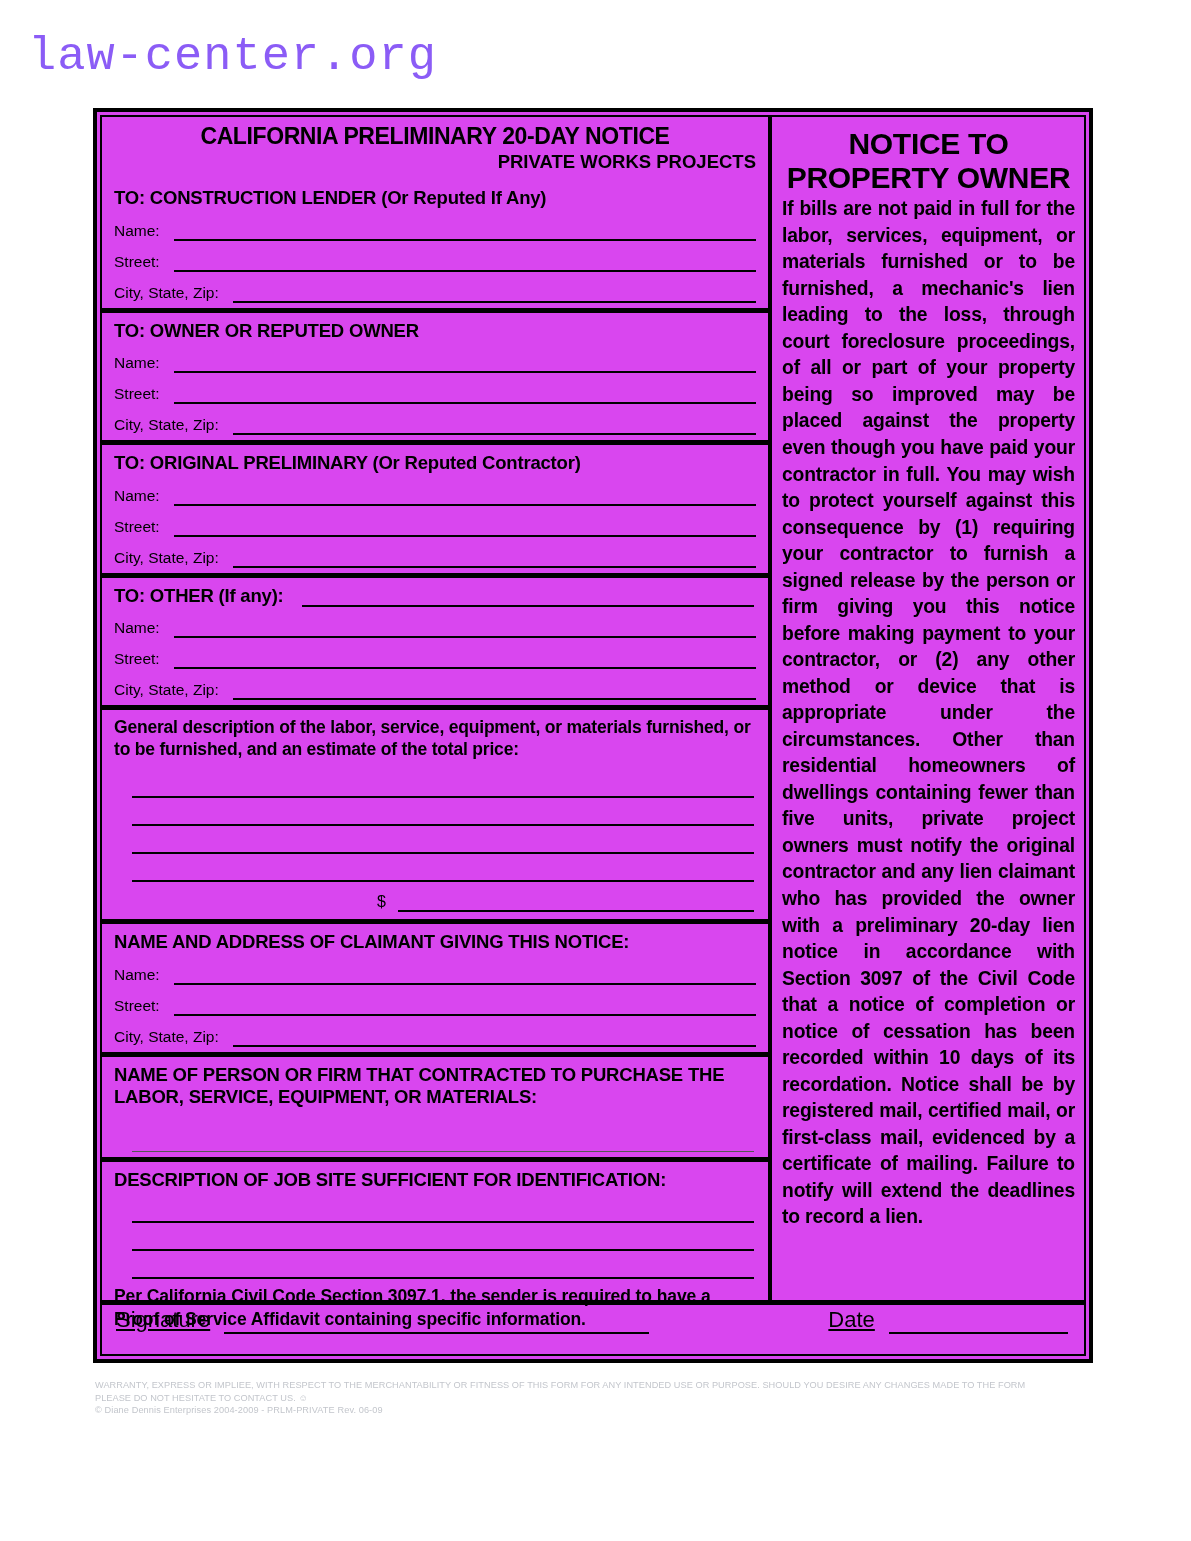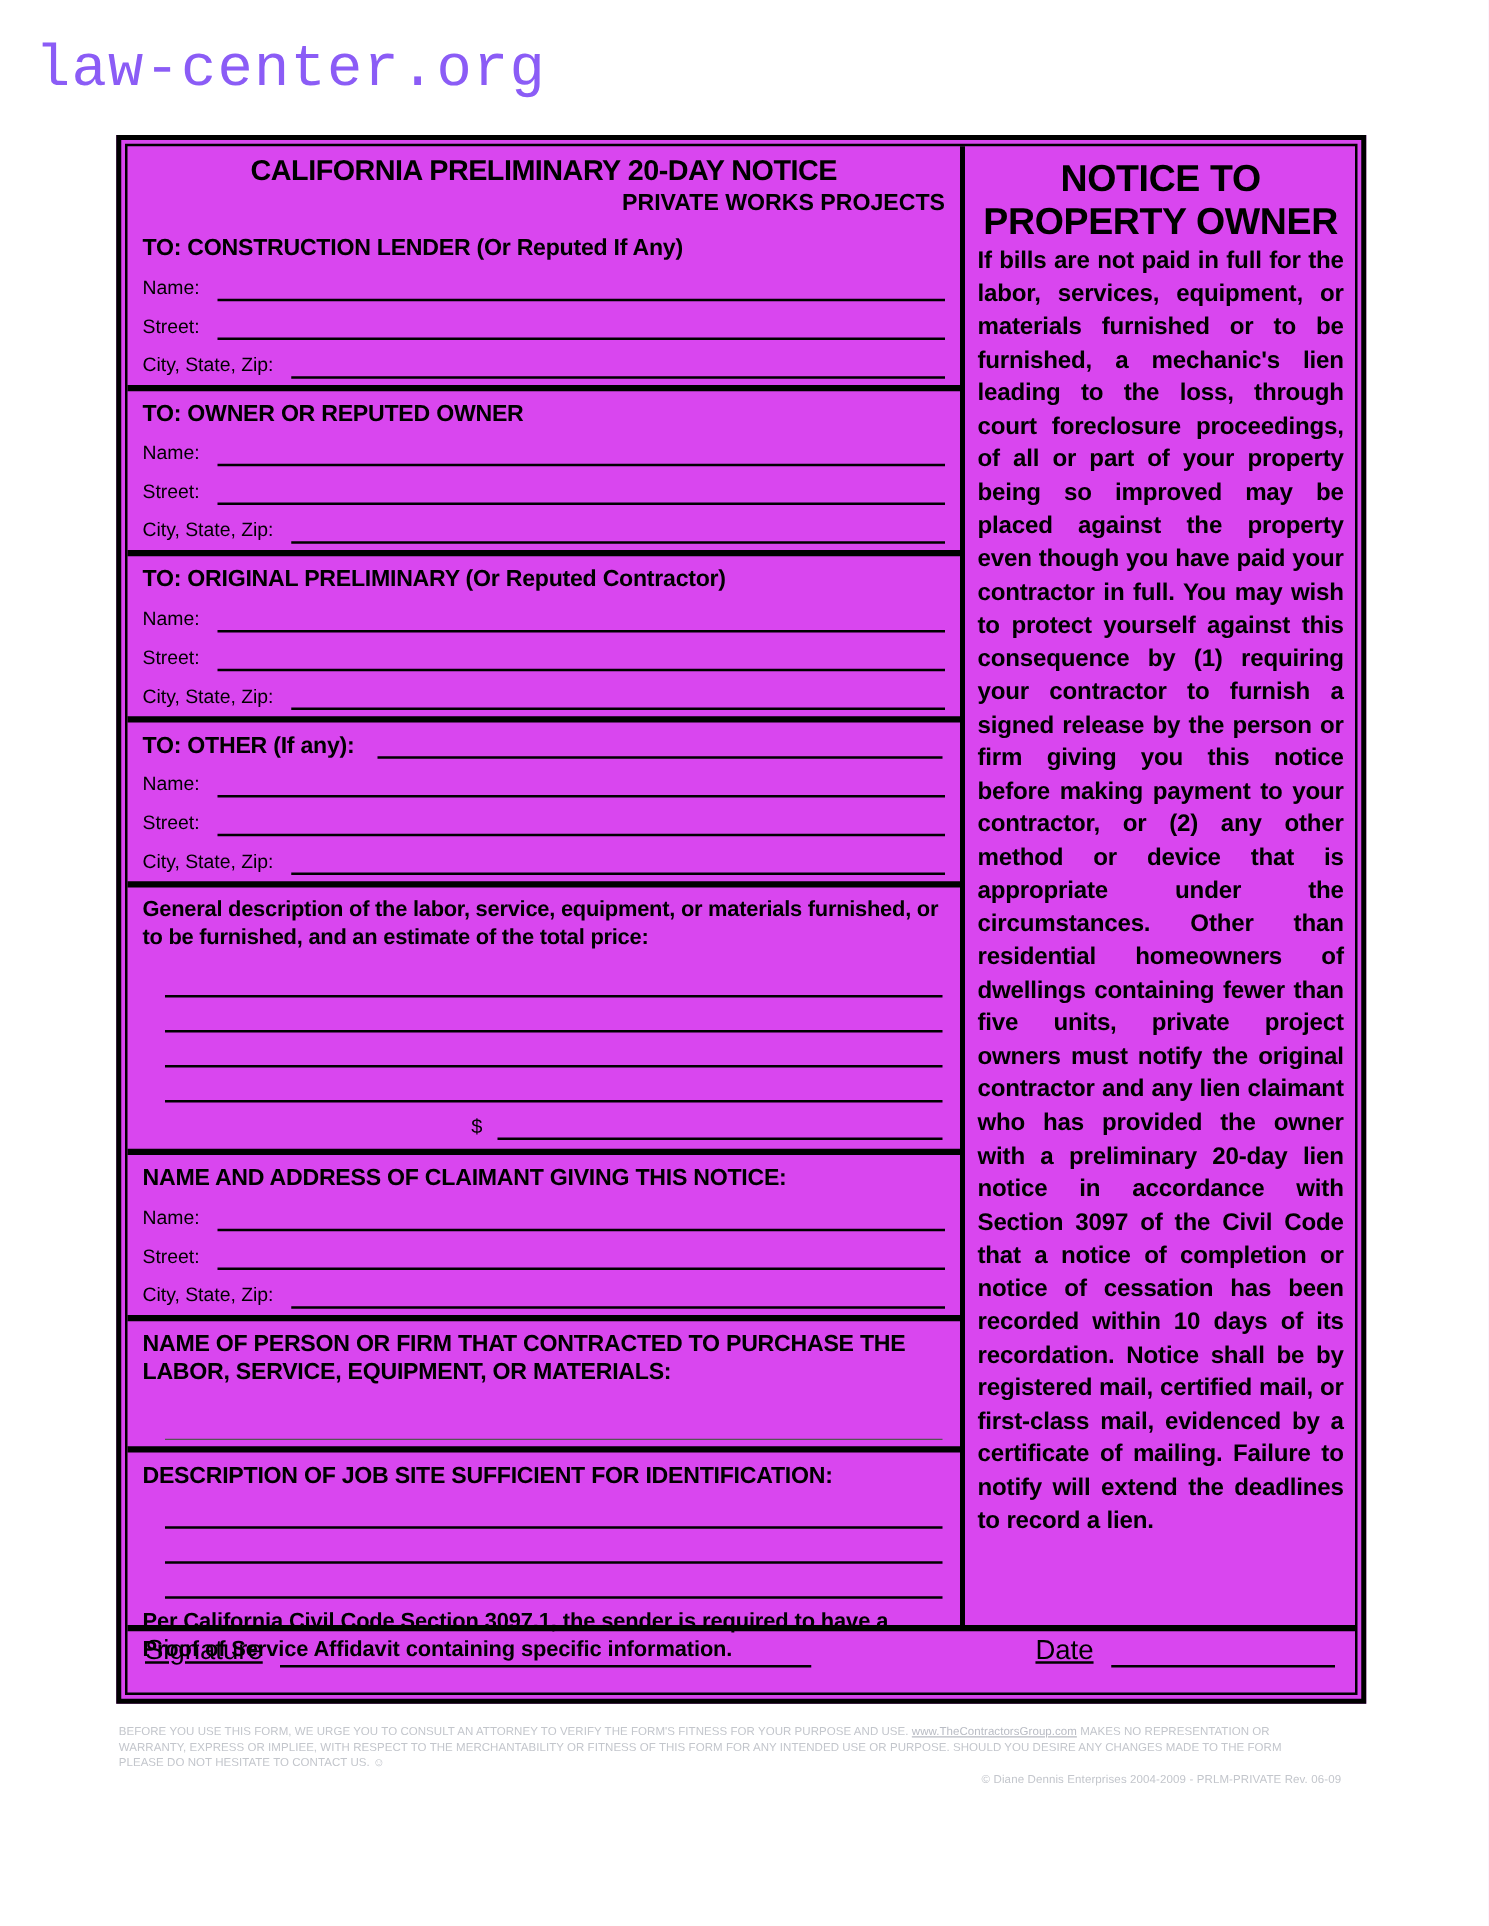--- a/index.html
+++ b/index.html
@@ -206,21 +206,21 @@
     font-size: 9.2px;
     line-height: 1.38;
     letter-spacing: 0.05px;
   }
   .footer .line { white-space: nowrap; }
   .footer .url {
     text-decoration: underline;
     color: #b9bcc4;
   }
   .footer .copyright {
-    text-align: right;
+    text-align: left;
     margin-top: 0px;
     padding-right: 22px;
     letter-spacing: 0.1px;
   }
 </style>
 </head>
 <body>
 
 <div class="watermark">law-center.org</div>
 
@@ -358,17 +358,16 @@
       <span class="sign-line sig"></span>
       <span class="sign-gap"></span>
       <span class="sign-label">Date</span>
       <span class="sign-line date"></span>
     </div>
 
   </div>
 </div>
 
 <div class="footer">
-  <div class="line"><span>BEFORE YOU USE THIS FORM, WE URGE YOU TO CONSULT AN ATTORNEY TO VERIFY THE FORM'S FITNESS FOR YOUR PURPOSE AND USE.</span> <span class="url">www.TheContractorsGroup.com</span> <span>MAKES NO REPRESENTATION OR</span></div>
   <div class="line">WARRANTY, EXPRESS OR IMPLIEE, WITH RESPECT TO THE MERCHANTABILITY OR FITNESS OF THIS FORM FOR ANY INTENDED USE OR PURPOSE.  SHOULD YOU DESIRE ANY CHANGES MADE TO THE FORM</div>
   <div class="line">PLEASE DO NOT HESITATE TO CONTACT US.  ☺</div>
   <div class="copyright">© Diane Dennis Enterprises 2004-2009  -  PRLM-PRIVATE Rev. 06-09</div>
 </div>
 
 </body></html>

